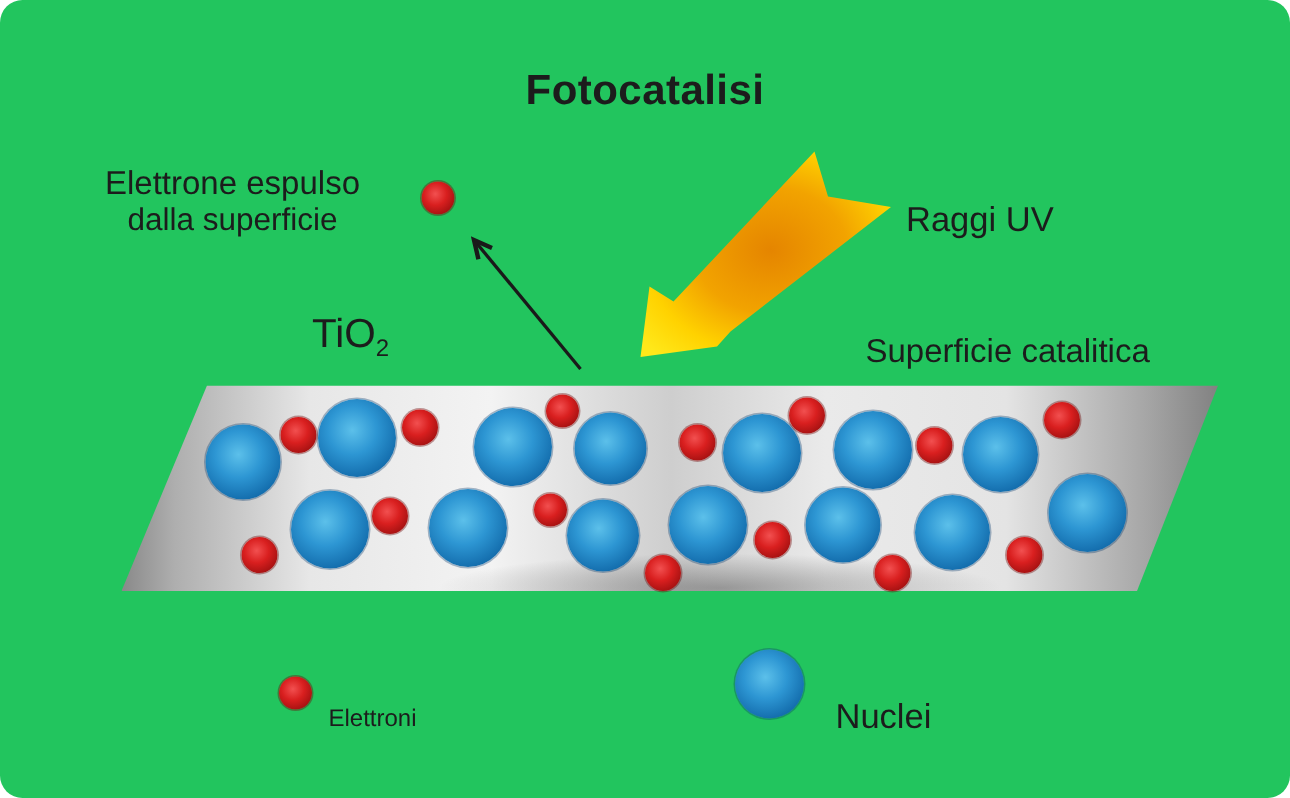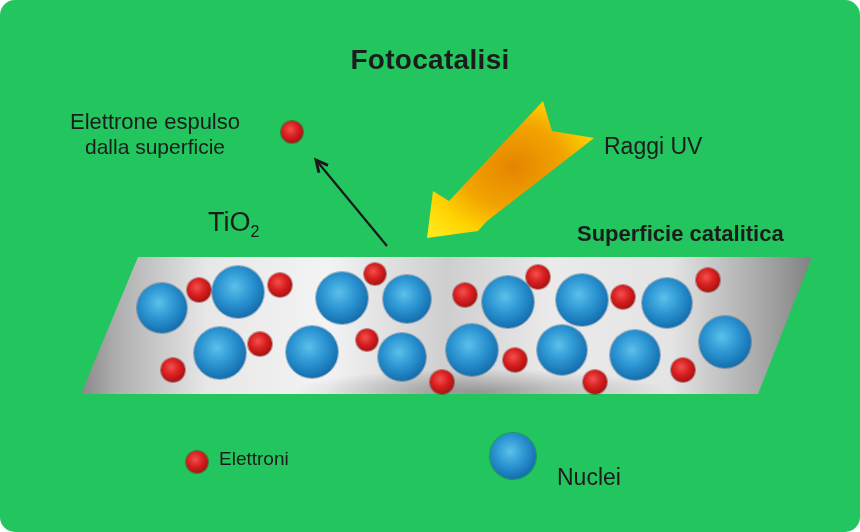--- a/index.html
+++ b/index.html
@@ -16,21 +16,21 @@
 
   #ejected-label { top:109px; left:30px; width:250px; text-align:center; line-height:25px; }
   #ejected-label .line1 { font-size:22px; }
   #ejected-label .line2 { font-size:21px; }
 
   #raggi-label { top:133px; left:604px; font-size:23px; }
 
   #tio2-label { top:207px; left:172px; font-size:27px;margin-left:36px; }
   #tio2-label sub { font-size:16px; line-height:0; }
 
-  #surface-label { top:221px; left:577px; font-size:22px;font-weight:bold; }
+  #surface-label { top:221px; left:577px; font-size:22px; }
 
   
   #slab {
     left:0; top:0; width:860px; height:532px;
     clip-path: polygon(138px 257px, 812px 257px, 758px 394px, 81px 394px);
     background:
       radial-gradient(260px 32px at 480px 392px, rgba(45,45,45,.38), rgba(45,45,45,0) 72%),
       linear-gradient(to right,
         #858585 9%, #aeaeae 13.5%, #e7e7e7 24%, #f3f3f3 38%,
         #cecece 52%, #eaeaea 64%, #e4e4e4 78%, #a5a5a5 89%, #818181 94.5%);
@@ -43,21 +43,21 @@
     box-shadow: 0 0 0 1px rgba(12,60,110,.35);
   }
   .electron {
     background: radial-gradient(circle at 42% 38%,
       #f25050 0%, #d91f1f 40%, #a31111 78%, #7c0a0a 100%);
     box-shadow: 0 0 0 1px rgba(110,10,10,.4);
   }
 
   #legend-electron-marker { left:186px; top:451px; width:22px; height:22px; }
   #legend-nucleus-marker  { left:490px; top:433px; width:46px; height:46px; }
-  #legend-electron-label  { left:219px; top:448px; font-size:19px; }
+  #legend-electron-label  { left:219px; top:471px; font-size:16px; }
   #legend-nucleus-label   { left:557px; top:464px; font-size:23px; }
 
   #arrows { left:0; top:0; pointer-events:none; }
 </style>
 </head>
 <body>
 
 <div id="stage">
 
   <div id="slab" class="abs"></div>

